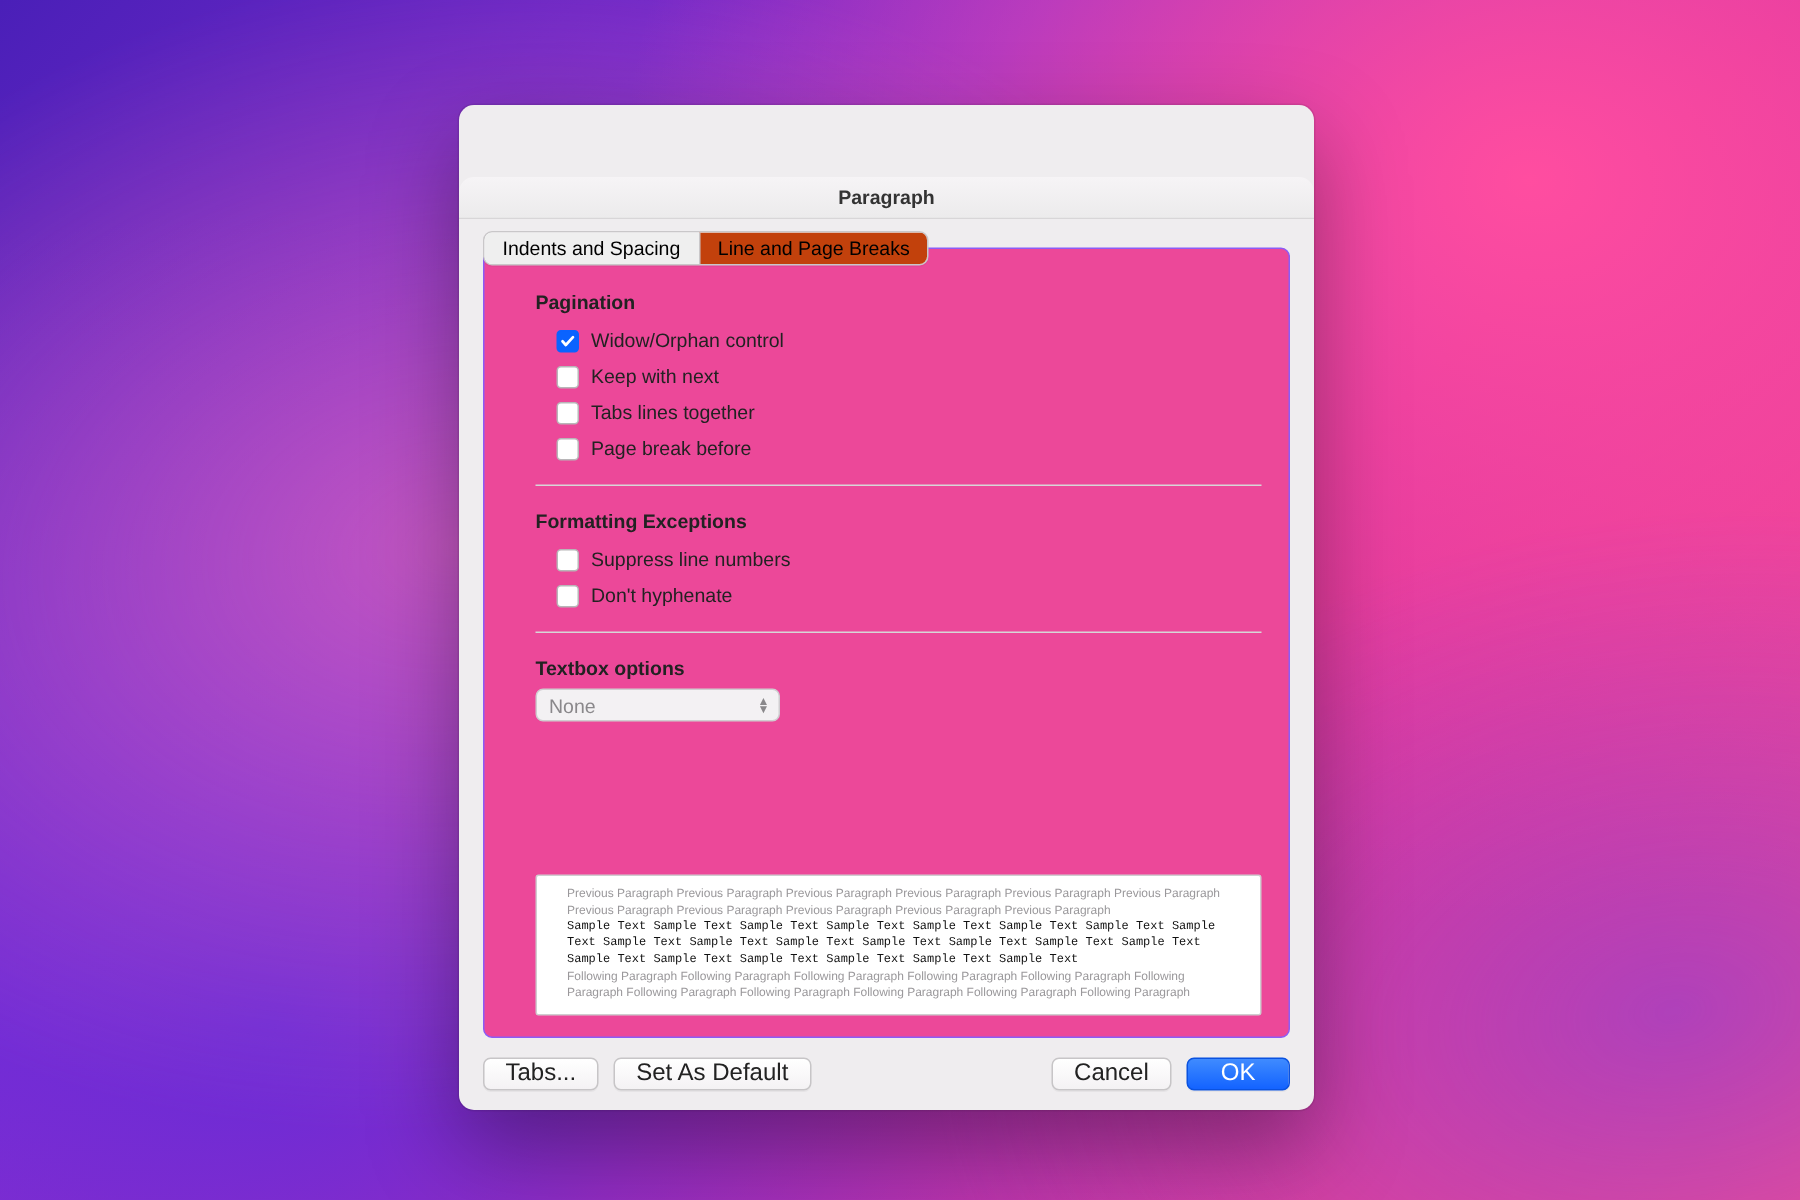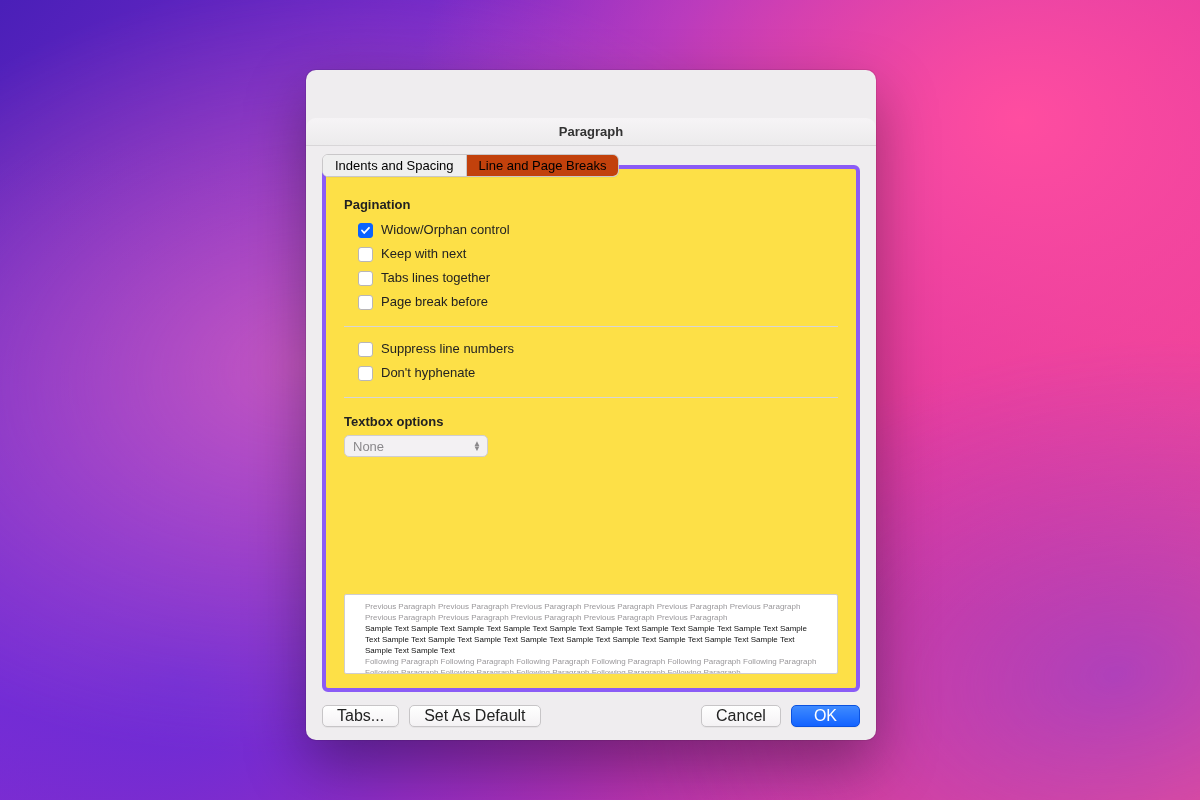--- a/index.html
+++ b/index.html
@@ -42,57 +42,57 @@
   }
   .segmented .seg {
     padding: 3px 12px; font-size:13px; background:#fff; border:none; cursor:default;
   }
   .segmented .seg + .seg { border-left:1px solid #c9c7c9; }
   .segmented .seg.inactive { background:#efefef; }
   .segmented .seg.active { background:#c2410c; }
 
   .panel {
     margin-top:-12px; flex:1;
-    border:4px solid #8b5cf6; border-radius:6px; background:#fde047;
-    padding: 22px 18px 14px 18px;
+    border:1px solid #8b5cf6; border-radius:6px; background:#ec4899;
+    padding: 22px 18px 14px 34px;
     display:flex; flex-direction:column;
   }
 
   .section-title { font-weight:600; margin: 6px 0 6px 0; color:#222; }
   .section-title.first { margin-top: 6px; }
 
   .opt { display:flex; align-items:center; gap:8px; padding: 2px 0 2px 14px; line-height:20px; }
   .cb {
     width:15px; height:15px; border-radius:3px; border:1px solid #b8b6b8; background:#fff;
     display:inline-flex; align-items:center; justify-content:center; flex:0 0 auto;
   }
   .cb.checked { background:#0a63ff; border-color:#0a63ff; }
   .cb.checked svg { display:block; }
   .cb svg { display:none; }
 
   .hr { border:none; border-top:1px solid #d7d5d7; margin:12px 0 10px 0; }
 
   .label-row { padding:2px 0 6px 0; }
   .select {
-    width:144px; height:22px; border:1px solid #cfcdd0; border-radius:5px;
+    width:163px; height:22px; border:1px solid #cfcdd0; border-radius:5px;
     background:#f3f1f3; color:#8a888b; padding:0 22px 0 8px;
     display:flex; align-items:center; position:relative; font-size:13px;
   }
   .select .chevron {
     position:absolute; right:6px; top:50%; transform:translateY(-50%);
     color:#8a888b; display:flex; flex-direction:column; line-height:5px; font-size:8px;
   }
 
   .preview-wrap { margin-top:auto; }
   .preview {
-    border:1px solid #cfcdd0; background:#fff; height:80px; border-radius:2px;
+    border:1px solid #cfcdd0; background:#fff; height:94px; border-radius:2px;
     padding:6px 20px 0 20px; overflow:hidden; font-size:8px; line-height:11px; color:#9a989b;
     font-family: Arial, sans-serif;
   }
-  .preview .emph { color:#111; }
+  .preview .emph { color:#111;font-family:Liberation Mono, monospace; }
 
   .footer {
     height:48px; display:flex; align-items:center; padding:0 16px; gap:10px;
   }
   .btn {
     height:22px; padding:0 14px; border:1px solid #c7c5c7; border-radius:5px;
     background:linear-gradient(#ffffff,#f4f2f4); font-size:16px; color:#222;
     display:inline-flex; align-items:center; box-shadow:0 1px 0 rgba(0,0,0,0.04);
     cursor:default;
   }
@@ -146,20 +146,21 @@
         </div>
         <div class="opt">
           <span class="cb">
             
           </span>
           <span>Page break before</span>
         </div>
 
         <hr class="hr">
 
+        <div class="section-title">Formatting Exceptions</div>
 
         <div class="opt">
           <span class="cb">
             
           </span>
           <span>Suppress line numbers</span>
         </div>
         <div class="opt">
           <span class="cb">
             

